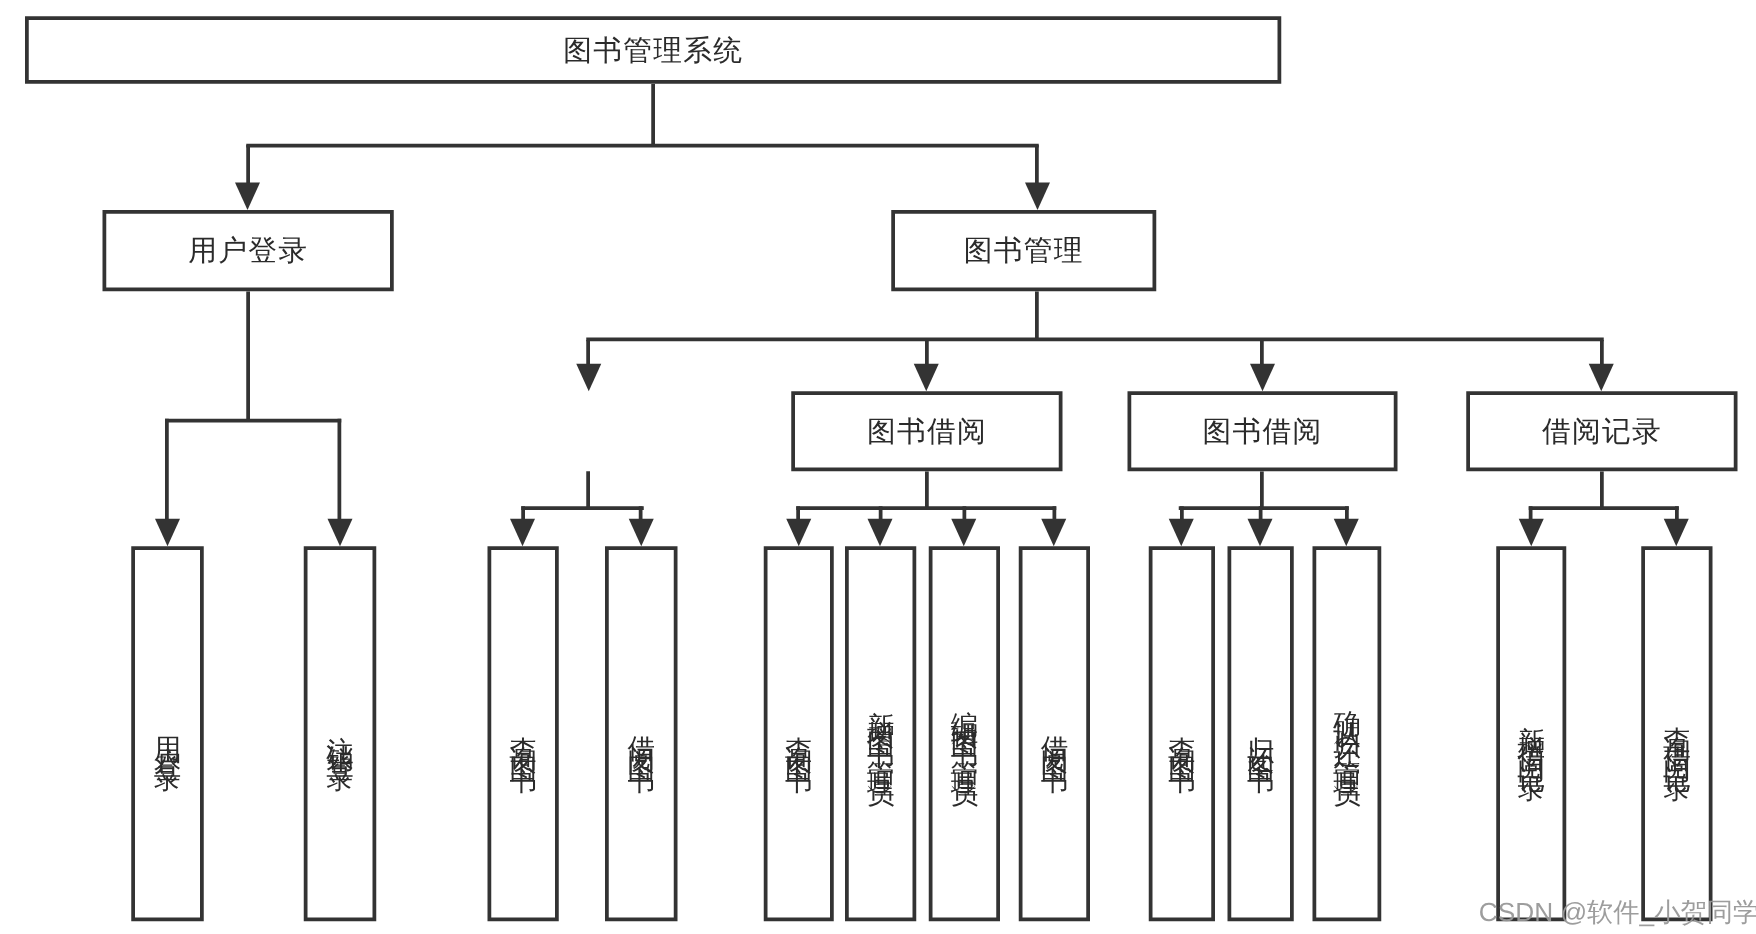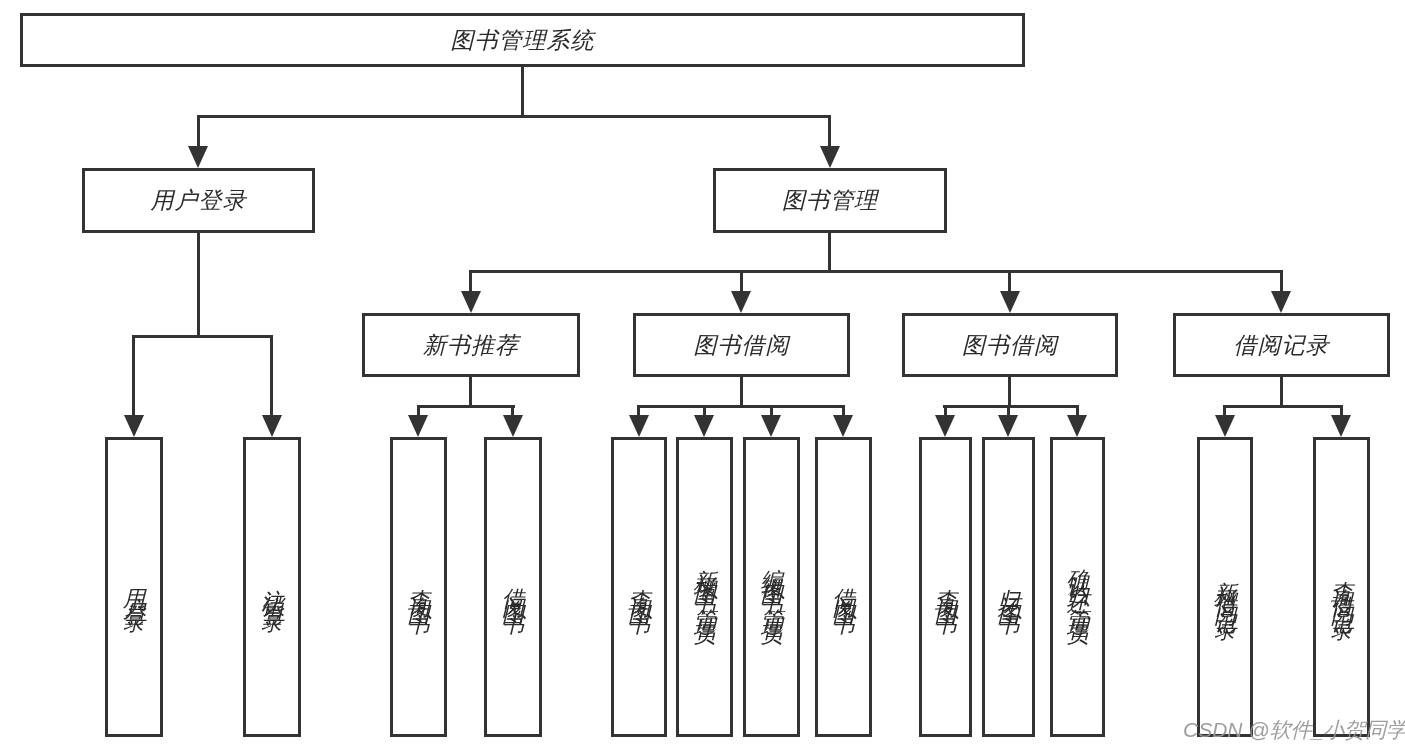--- a/index.html
+++ b/index.html
@@ -1,18 +1,18 @@
 <!DOCTYPE html>
 <html><head>
 <meta charset="utf-8">
 <style>
   html,body{margin:0;padding:0;background:#fff;}
   #stage{
     position:relative;width:1405px;height:747px;background:#ffffff;
-    font-family:"Liberation Sans","DejaVu Sans",sans-serif;overflow:hidden;font-style:italic;
+    font-family:"Liberation Sans","DejaVu Sans",sans-serif;overflow:hidden;
   }
   .box{
     position:absolute;box-sizing:border-box;border:3px solid #333333;background:#ffffff;
     display:flex;align-items:center;justify-content:center;color:#2b2b2b;z-index:2;
   }
   .hbox{font-size:23px;letter-spacing:1px;}
   .vbox .vtext{
     writing-mode:vertical-rl;text-orientation:mixed;
     font-size:22px;letter-spacing:8px;line-height:1;color:#2b2b2b;
   }
@@ -40,21 +40,21 @@
   <div class="vl" style="left:521px;top:67px;height:49px"></div>
   <div class="hl" style="left:197px;top:115px;width:634px"></div>
   <div class="vl" style="left:197px;top:116px;height:34px"></div>
   <div class="vl" style="left:828px;top:116px;height:34px"></div>
   <div class="arr" style="left:188px;top:146px"></div>
   <div class="arr" style="left:820px;top:146px"></div>
 
   <div class="box hbox" style="left:82px;top:168px;width:233px;height:65px">
     <span>用户登录</span>
   </div>
-  <div class="box hbox" style="left:713px;top:168px;width:234px;height:65px">
+  <div class="box hbox" style="left:713px;top:168px;width:212px;height:65px">
     <span>图书管理</span>
   </div>
 
   <div class="vl" style="left:197px;top:233px;height:104px"></div>
   <div class="hl" style="left:132px;top:335px;width:141px"></div>
   <div class="vl" style="left:132px;top:335px;height:82px"></div>
   <div class="vl" style="left:270px;top:335px;height:82px"></div>
   <div class="arr" style="left:124px;top:415px"></div>
   <div class="arr" style="left:262px;top:415px"></div>
 
@@ -62,23 +62,20 @@
   <div class="hl" style="left:469px;top:270px;width:814px"></div>
   <div class="vl" style="left:469px;top:272px;height:21px"></div>
   <div class="vl" style="left:740px;top:272px;height:21px"></div>
   <div class="vl" style="left:1008px;top:272px;height:21px"></div>
   <div class="vl" style="left:1280px;top:272px;height:21px"></div>
   <div class="arr" style="left:461px;top:291px"></div>
   <div class="arr" style="left:731px;top:291px"></div>
   <div class="arr" style="left:1000px;top:291px"></div>
   <div class="arr" style="left:1271px;top:291px"></div>
 
-  <div class="box hbox" style="left:362px;top:313px;width:218px;height:64px">
-    <span>新书推荐</span>
-  </div>
   <div class="box hbox" style="left:633px;top:313px;width:217px;height:64px">
     <span>图书借阅</span>
   </div>
   <div class="box hbox" style="left:902px;top:313px;width:216px;height:64px">
     <span>图书借阅</span>
   </div>
   <div class="box hbox" style="left:1173px;top:313px;width:217px;height:64px">
     <span>借阅记录</span>
   </div>
 

